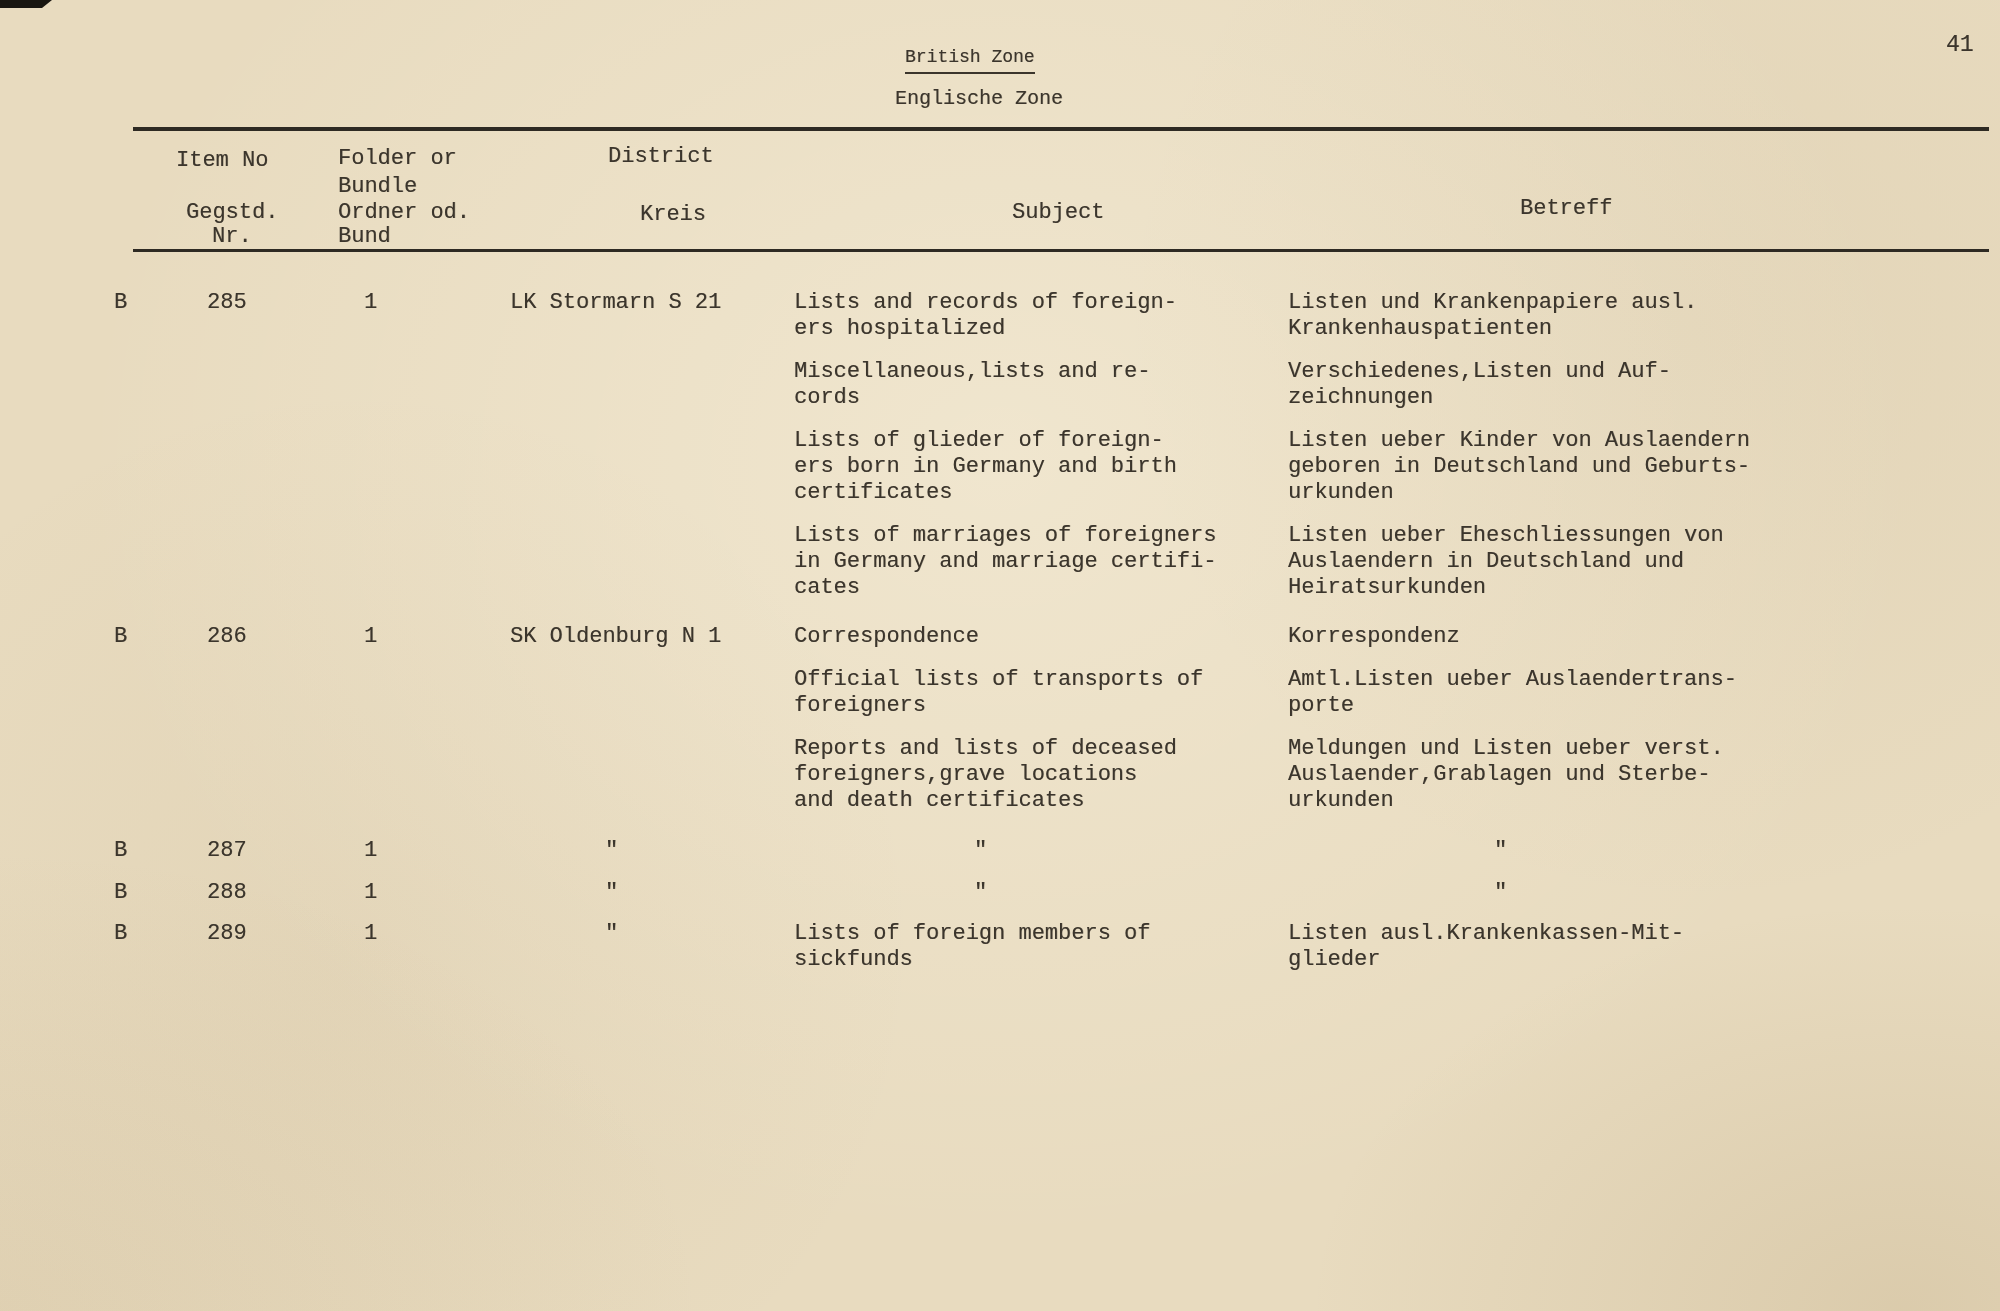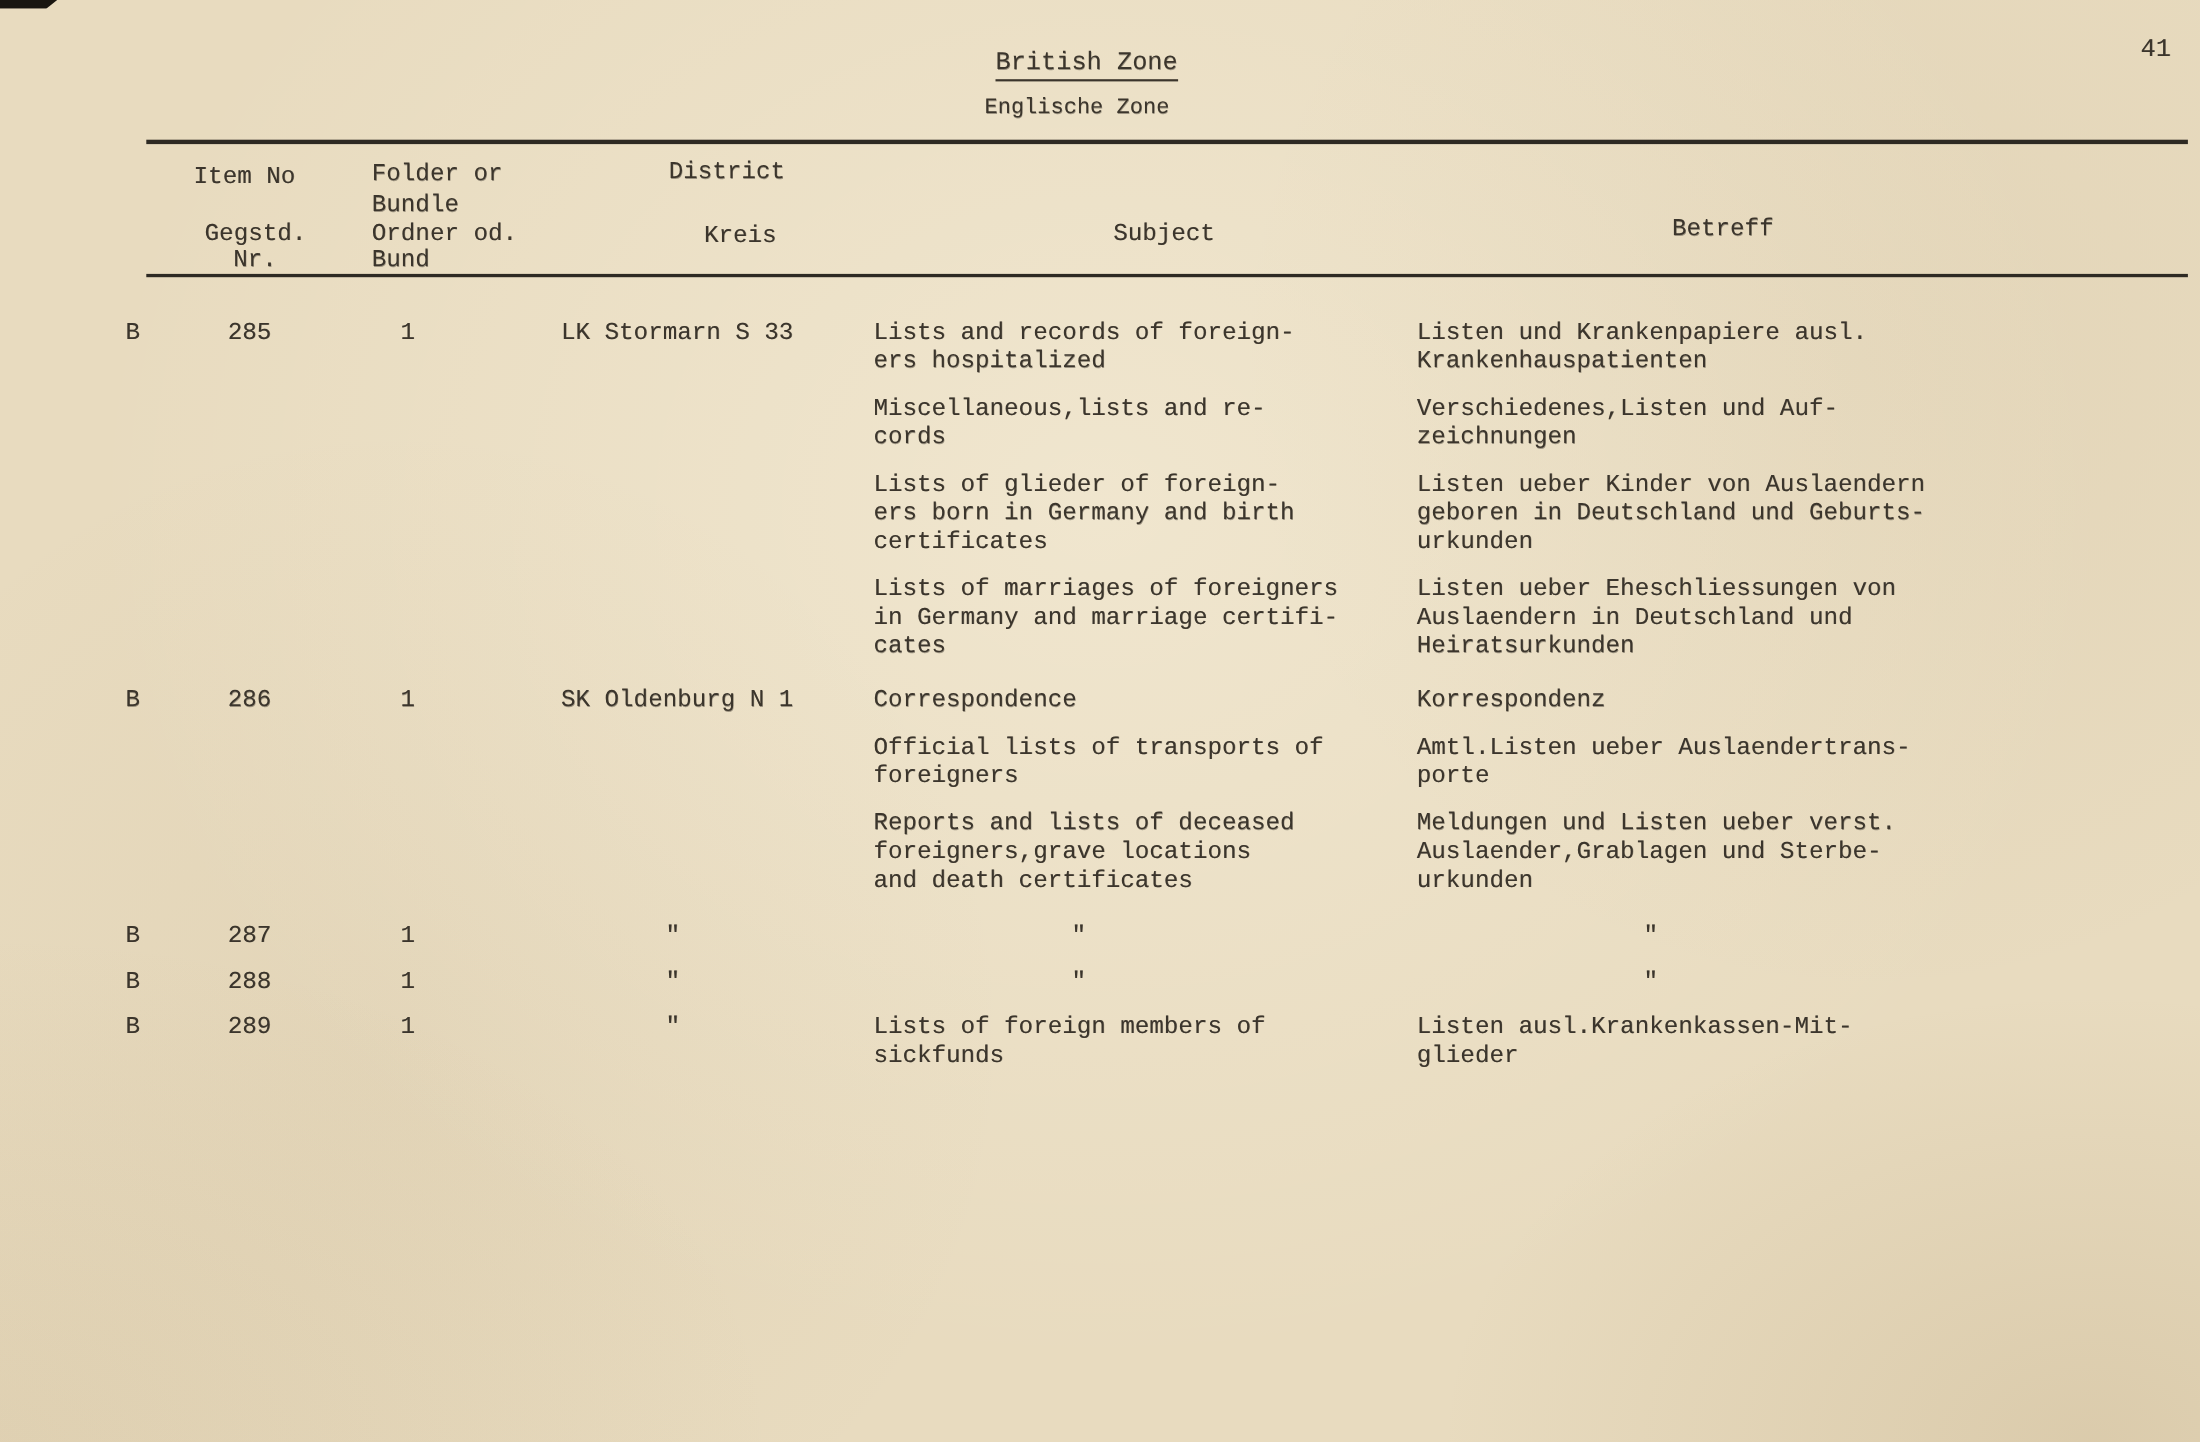--- a/index.html
+++ b/index.html
@@ -28,21 +28,21 @@
     line-height:26px;
     text-shadow:0.4px 0.3px 0 rgba(59,53,44,0.45);
   }
   .scan-edge{
     position:absolute;left:0;top:0;width:52px;height:8px;
     background:#191611;
     clip-path:polygon(0 0,52px 0,42px 100%,0 100%);
   }
   .page-number{position:absolute;top:32px;left:1946px;font-size:23px;}
   .title{
-    position:absolute;top:44px;left:905px;font-size:23px;
+    position:absolute;top:44px;left:905px;font-size:18px;
     border-bottom:2px solid var(--ink);padding-bottom:2px;
   }
   .subtitle{position:absolute;top:86px;left:895px;font-size:20px;text-align:center;}
   .rule{position:absolute;left:133px;width:1856px;background:var(--rule);}
   .rule-top{top:127px;height:4px;}
   .rule-header{top:249px;height:3px;}
   .hlabel{position:absolute;white-space:nowrap;}
   .h-item-en{left:176px;top:148px;}
   .h-item-de1{left:186px;top:200px;text-align:right;}
   .h-item-de2{left:212px;top:224px;}
@@ -100,21 +100,21 @@
 
   <span class="hlabel h-subject">Subject</span>
   <span class="hlabel h-betreff">Betreff</span>
 
   <div class="rule rule-header"></div>
 
   <div class="row" style="top:290px">
     <div class="c prefix">B</div>
     <div class="c item">285</div>
     <div class="c folder">1</div>
-    <div class="c district">LK Stormarn S 33</div>
+    <div class="c district">LK Stormarn S 21</div>
     <div class="entries">
       <div class="entry">
         <div class="c subject">Lists and records of foreign-
 ers hospitalized</div>
         <div class="c betreff">Listen und Krankenpapiere ausl.
 Krankenhauspatienten</div>
       </div>
       <div class="entry">
         <div class="c subject">Miscellaneous,lists and re-
 cords</div>

